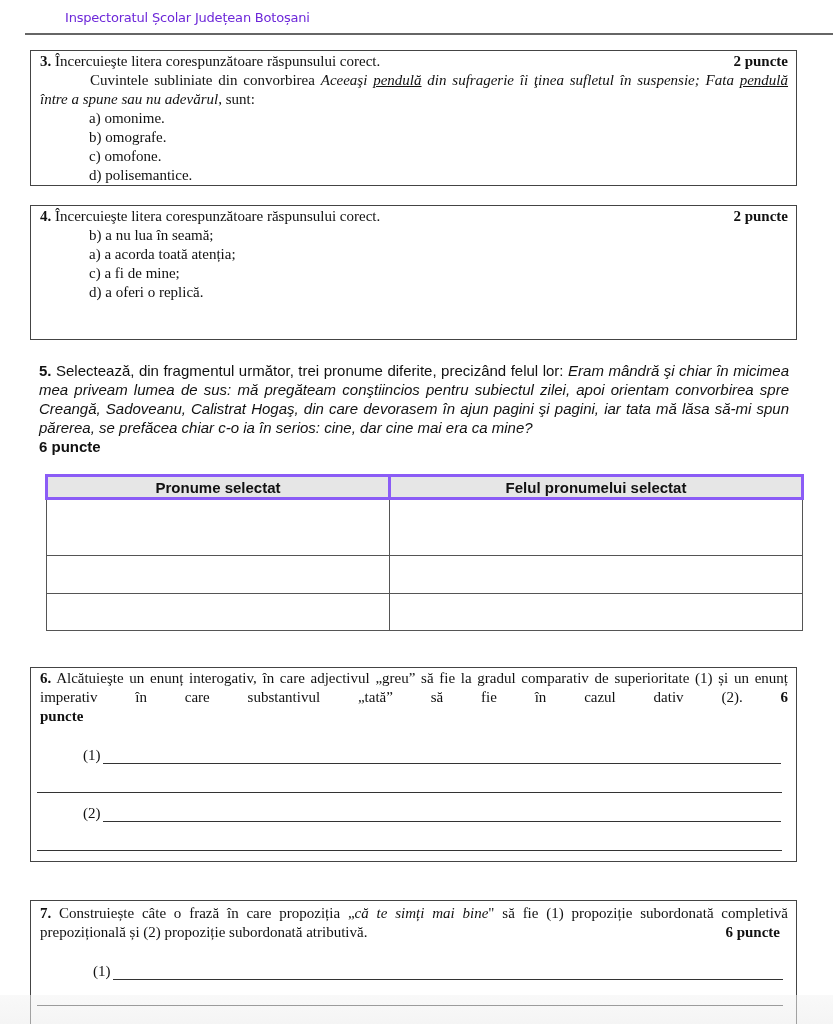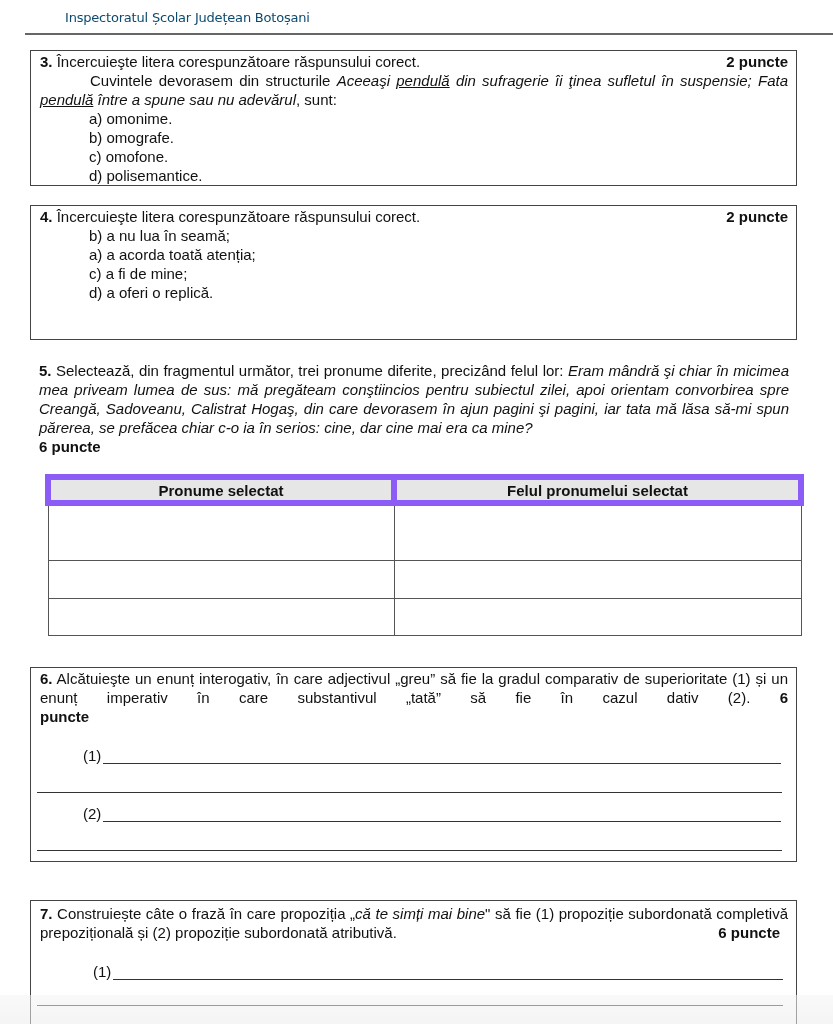--- a/index.html
+++ b/index.html
@@ -2,42 +2,42 @@
 <html><head>
 <meta charset="utf-8">
 <style>
   html, body { margin:0; padding:0; }
   body {
     width:833px; height:1024px; overflow:hidden; position:relative;
     background:#ffffff;
     font-family:"Liberation Sans", sans-serif; color:#111;
   }
   .header-text {
-    position:absolute; left:65px; top:10px; font-size:13px; color:#0c4a6e;
+    position:absolute; left:65px; top:10px; font-size:13px; color:#6d28d9;
     font-family:"DejaVu Sans", sans-serif; letter-spacing:-0.2px;
   }
   .header-rule {
     position:absolute; left:25px; top:33px; width:808px; height:2px; background:#666;
   }
   .box {
     position:absolute; border:1px solid #444; box-sizing:border-box;
-    font-size:15px; line-height:19px;
+    font-size:15px; line-height:19px;font-family:Liberation Serif, serif;
   }
   .row { display:flex; justify-content:space-between; }
   .b { font-weight:bold; }
   .i { font-style:italic; }
   .u { text-decoration:underline; }
   .opt { padding-left:49px; }
   .plain { position:absolute; font-size:15px; line-height:19px; }
   .just { text-align:justify; }
   table.pron {
     position:absolute; left:45px; top:474px; width:759px; border-collapse:collapse;
   }
   table.pron th {
-    background:#e6e6e6; border:6px solid #8b5cf6; font-size:15px; font-weight:bold;
+    background:#e6e6e6; border:3px solid #8b5cf6; font-size:15px; font-weight:bold;
     height:20px; padding:0; font-family:"Liberation Sans", sans-serif;
   }
   table.pron td { border:1px solid #555; padding:0; }
   .line {
     position:absolute; border-bottom:1px solid #333; height:0;
   }
   .lbl { position:absolute; font-size:15px; }
   .bottom-fade {
     position:absolute; left:0; top:995px; width:833px; height:29px;
     background:linear-gradient(#f4f4f4,#ececec);
@@ -48,21 +48,21 @@
 
 <div class="header-text">Inspectoratul Școlar Județean Botoșani</div>
 <div class="header-rule"></div>
 
 <div class="box" style="left:30px; top:50px; width:767px; height:136px; padding:1px 8px 0 9px;">
   <div class="row">
     <span><span class="b">3.</span><span> Încercuieşte litera corespunzătoare răspunsului corect.</span></span>
     <span class="b">2 puncte</span>
   </div>
   <div class="just" style="text-align-last:left;">
-    <span style="padding-left:50px;">Cuvintele devorasem din structurile </span><span class="i">Aceeaşi </span><span class="i u">pendulă</span><span class="i"> din sufragerie îi ţinea sufletul în suspensie;</span>
+    <span style="padding-left:50px;">Cuvintele subliniate din convorbirea </span><span class="i">Aceeaşi </span><span class="i u">pendulă</span><span class="i"> din sufragerie îi ţinea sufletul în suspensie;</span>
     <span class="i">Fata </span><span class="i u">pendulă</span><span class="i"> între a spune sau nu adevărul</span><span>, sunt:</span>
   </div>
   <div class="opt">a) omonime.</div>
   <div class="opt">b) omografe.</div>
   <div class="opt">c) omofone.</div>
   <div class="opt">d) polisemantice.</div>
 </div>
 
 <div class="box" style="left:30px; top:205px; width:767px; height:135px; padding:1px 8px 0 9px;">
   <div class="row">

